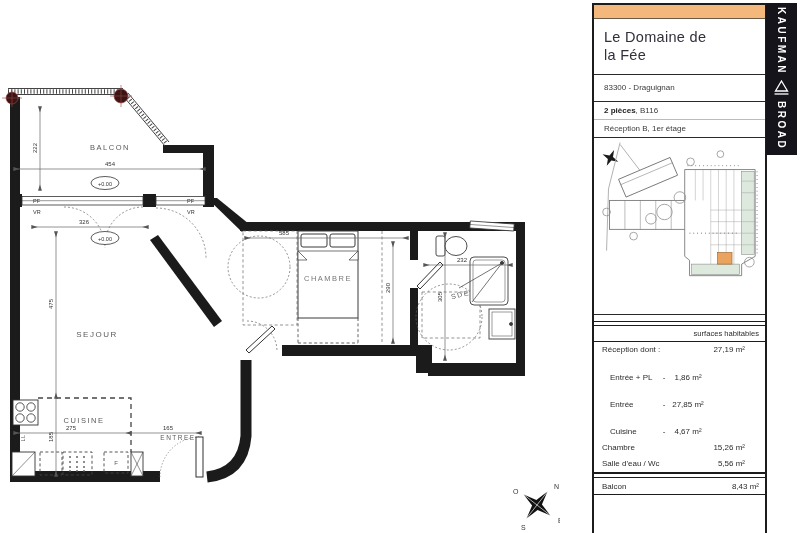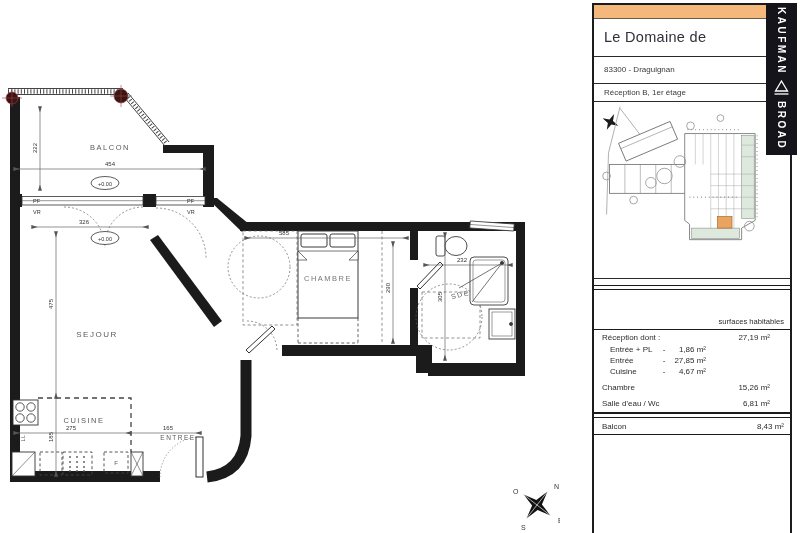--- a/index.html
+++ b/index.html
@@ -1,42 +1,42 @@
 <!DOCTYPE html>
 <html><head>
 <meta charset="utf-8">
 <style>
   html,body{margin:0;padding:0;background:#fff;}
   .stage{position:relative;width:800px;height:533px;background:#fff;overflow:hidden;
          font-family:"Liberation Sans",sans-serif;color:#222;}
   
   .plan{position:absolute;left:0;top:0;width:560px;height:533px;}
   
-  .panel{position:absolute;left:592px;top:3px;width:200px;height:530px;
+  .panel{position:absolute;left:592px;top:3px;width:175px;height:530px;
          border:2px solid #1c1c1c;border-bottom:none;background:#fff;box-sizing:border-box;}
   .accent{height:13px;border-bottom:1px solid #6d5a43;}
   .title-block{padding:9px 10px 10px 10px;border-bottom:1px solid #2a2a2a;
                font-size:14.5px;line-height:1.25;color:#30303a;letter-spacing:.3px;}
   .addr-block{padding:7px 10px;border-bottom:1px solid #2a2a2a;font-size:8px;line-height:1.5;color:#3a3a3a;}
   .unit-block{font-size:8px;color:#3a3a3a;border-bottom:1px solid #2a2a2a;}
   .unit-row{padding:4px 10px;}
   .unit-row + .unit-row{border-top:1px solid #bbb;}
   .unit-row b{font-weight:bold;color:#1c1c1c;}
   .map-block{height:176px;border-bottom:1px solid #2a2a2a;position:relative;}
   .map-block svg{position:absolute;left:1px;top:1px;}
   .table-block{margin-top:6px;font-size:8px;color:#2c2c2c;}
   .rule-heavy{border-top:1.6px solid #1c1c1c;}
   .rule-double{height:3px;border-top:1.4px solid #1c1c1c;border-bottom:1.4px solid #1c1c1c;}
   .trow{display:flex;justify-content:space-between;align-items:baseline;padding:3px 20px 2px 8px;}
   .trow .val{text-align:right;}
-  .thead{justify-content:flex-end;font-size:7.6px;padding:3px 6px;margin-top:24px;}
+  .thead{justify-content:flex-end;font-size:7.6px;padding:3px 6px;}
   .sub{display:flex;align-items:baseline;padding:1px 6px 1px 16px;}
   .sub .lbl{width:48px;}
   .sub .dash{width:12px;text-align:center;}
-  .sub .val{width:36px;text-align:right;}
+  .sub .val{width:36px;text-align:center;margin-top:16px;}
   .total-row{font-weight:bold;font-size:9.5px;padding:3.5px 6px 2.5px 8px;}
   .balc-row{padding:3.5px 6px 3px 8px;}
   
   .brand{position:absolute;left:766px;top:3px;width:31px;height:152px;background:#14141a;
          display:flex;flex-direction:column;align-items:center;justify-content:center;gap:5px;}
   .brand-word{writing-mode:vertical-rl;color:#fff;font-size:10px;letter-spacing:2.5px;font-weight:bold;}
   svg text{font-family:"Liberation Sans",sans-serif;}
 </style>
 </head>
 <body>
@@ -236,27 +236,29 @@
       <text x="521" y="530" font-size="7" fill="#333">S</text>
       <text x="513" y="494" font-size="7" fill="#333">O</text>
     </g>
   </svg>
 
   <div class="panel">
     <div class="accent" style="background:#F4B77C;"></div>
 
     <div class="title-block">
       <div>Le Domaine de</div>
+      <div>la Fée</div>
     </div>
 
     <div class="addr-block">
       <div>83300 - Draguignan</div>
     </div>
 
     <div class="unit-block">
+      <div class="unit-row"><b>2 pièces</b><span>, B116</span></div>
       <div class="unit-row"><span>Réception B, 1er étage</span></div>
     </div>
 
     <div class="map-block">
       <svg width="164" height="173" viewBox="0 0 170 172">
         <path transform="translate(16,16) rotate(25)" d="M0,-9 L2,-2 L9,0 L2,2 L0,9 L-2,2 L-9,0 L-2,-2 Z" fill="#1b1b1b"></path>
         <g stroke="#a5a5a5" fill="none" stroke-width="0.9">
           <path d="M26,0 L14,48 L12,112"></path>
           <path d="M26,2 L52,36"></path>
         </g>
@@ -333,21 +335,21 @@
         <span class="lbl">Cuisine</span>
           <span class="dash">-</span>
           <span class="val">4,67 m²</span>
       </div>
       <div class="trow" style="padding-top:6px;">
         <span>Chambre</span>
           <span class="val">15,26 m²</span>
       </div>
       <div class="trow" style="padding-top:5px;padding-bottom:4px;">
         <span>Salle d'eau / Wc</span>
-          <span class="val">6,81 m²</span>
+          <span class="val">5,56 m²</span>
       </div>
       <div class="rule-heavy"></div>
       <div class="rule-double"></div>
       <div class="trow balc-row">
         <span>Balcon</span>
           <span class="val">8,43 m²</span>
       </div>
       <div class="rule-heavy"></div>
     </div>
   </div>

